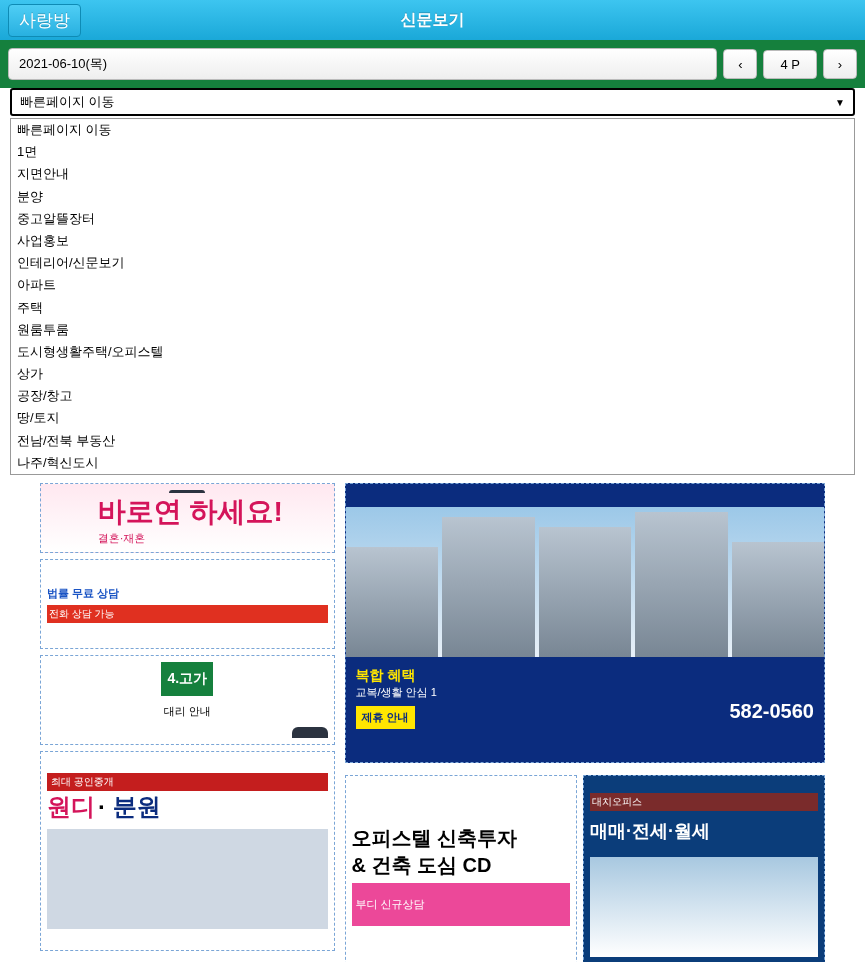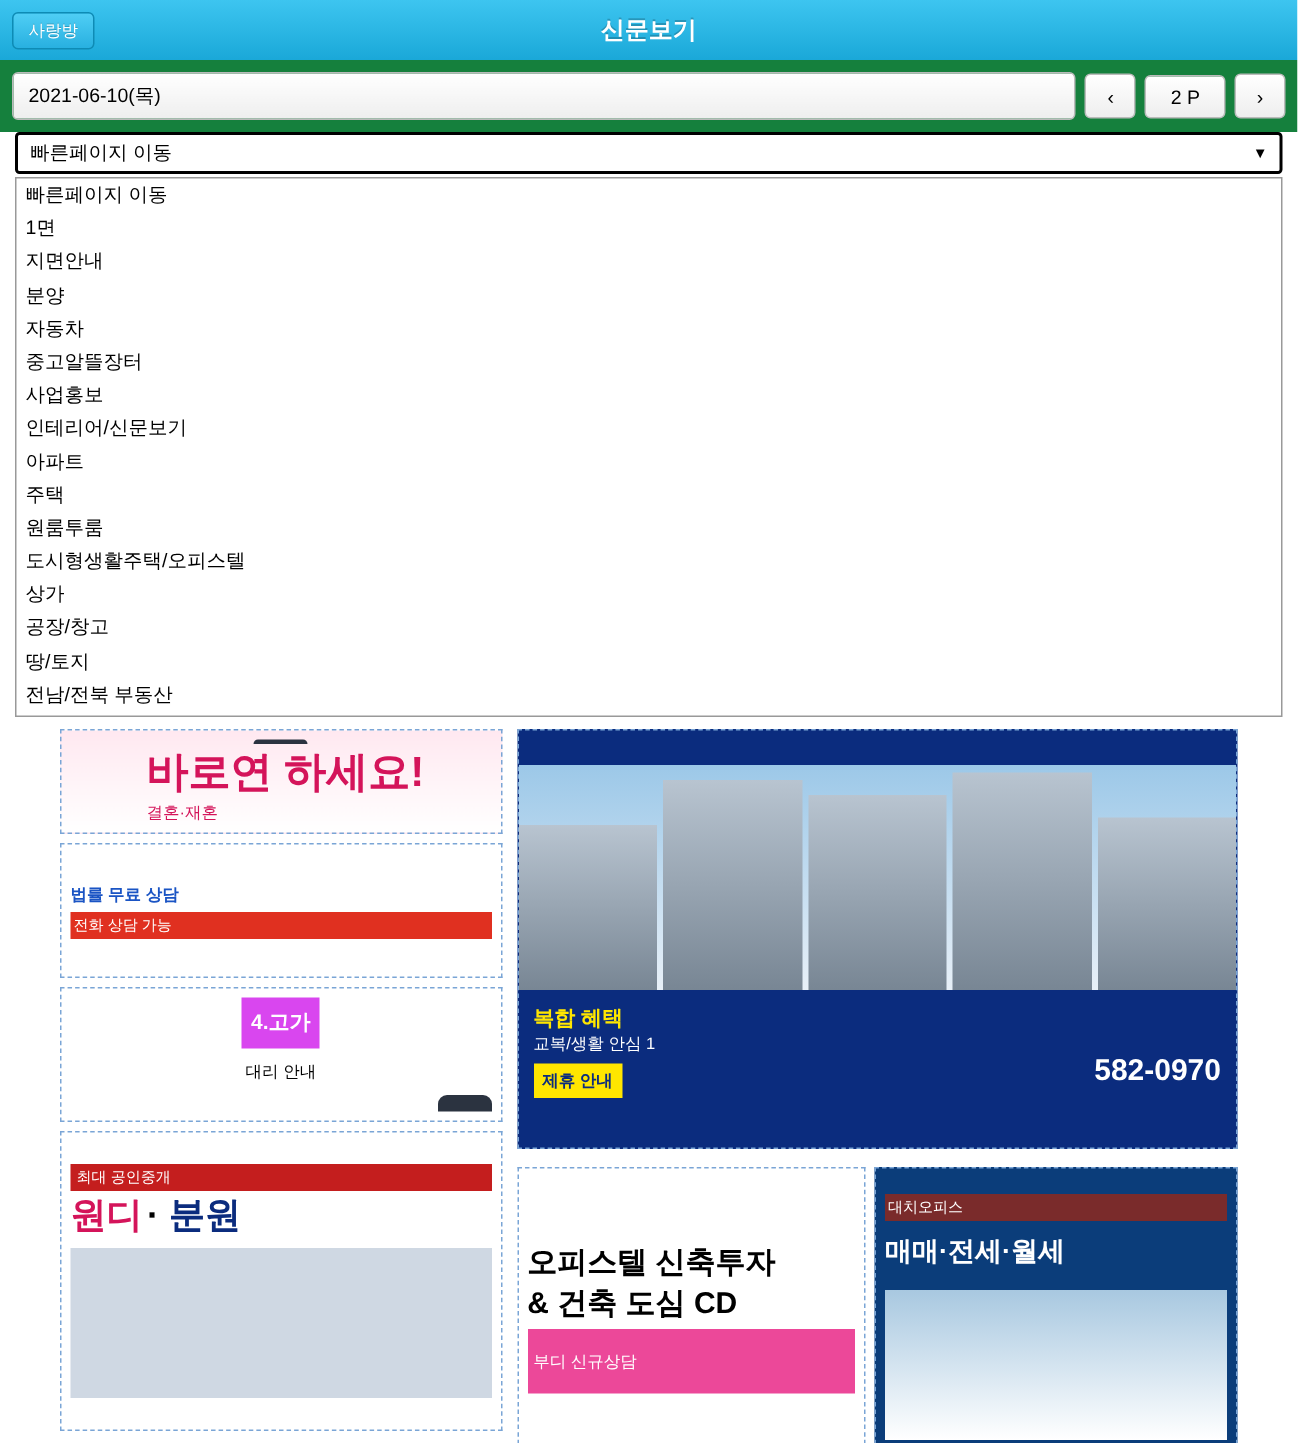--- a/index.html
+++ b/index.html
@@ -1,18 +1,18 @@
 <!DOCTYPE html>
 <html><head>
   <meta charset="utf-8">
   <style>
     * { margin: 0; padding: 0; box-sizing: border-box; font-family: Arial, sans-serif; }
     body { width: 865px; background: #fff; }
     .header { background: linear-gradient(#3dc5f0, #1aa8d8); height: 40px; display: flex; align-items: center; padding: 0 8px; position: relative; }
-    .back-btn { background: linear-gradient(#4fcef5, #28b0e0); border: 1px solid #0e8bb5; border-radius: 4px; color: #fff; padding: 4px 10px; font-size: 11px; cursor: pointer; text-shadow: 0 -1px 0 rgba(0,0,0,0.2); }
+    .back-btn { background: linear-gradient(#4fcef5, #28b0e0); border: 1px solid #0e8bb5; border-radius: 4px; color: #fff; padding: 4px 10px; font-size: 17px; cursor: pointer; text-shadow: 0 -1px 0 rgba(0,0,0,0.2); }
     .header-title { position: absolute; left: 50%; transform: translateX(-50%); color: #fff; font-size: 16px; font-weight: bold; text-shadow: 0 -1px 0 rgba(0,0,0,0.2); }
     .toolbar { background: #15803d; padding: 8px; display: flex; gap: 6px; align-items: center; }
     .date-select { flex: 1; background: linear-gradient(#fff, #eee); border: 1px solid #bbb; border-radius: 4px; padding: 6px 10px; font-size: 13px; cursor: pointer; text-align: left; }
     .nav-btn { background: linear-gradient(#fff, #eee); border: 1px solid #bbb; border-radius: 4px; width: 34px; height: 30px; font-size: 13px; cursor: pointer; display: flex; align-items: center; justify-content: center; }
     .page-label { background: linear-gradient(#fff, #eee); border: 1px solid #bbb; border-radius: 4px; padding: 6px 16px; font-size: 13px; }
     .dropdown-header { margin: 0 10px 2px 10px; border: 2px solid #000; border-radius: 3px; background: #fff; padding: 3px 8px; font-size: 13px; display: flex; justify-content: space-between; align-items: center; cursor: pointer; }
     .dropdown-arrow { font-size: 10px; }
     .dropdown-list { margin: 0 10px; border: 1px solid #999; background: #fff; font-size: 13px; max-height: 360px; overflow: hidden; }
     .dropdown-item { padding: 2px 6px; cursor: pointer; line-height: 1.4; }
     .content-area { padding: 8px 40px 0 40px; }
@@ -20,21 +20,21 @@
     .left-col { width: 38%; display: flex; flex-direction: column; gap: 6px; }
     .right-col { width: 62%; display: flex; flex-direction: column; gap: 6px; }
     .bottom-row { display: flex; gap: 6px; margin-top: 6px; }
     .ad { border: 1px dashed #7aa5d6; padding: 6px; font-size: 11px; display: flex; flex-direction: column; justify-content: center; overflow: hidden; }
     .ad-a { height: 70px; background: linear-gradient(#ffe8f0, #fff); display:flex; align-items:center; }
     .ad-a .big { font-size: 28px; font-weight: bold; color: #d4145a; }
     .ad-b { height: 90px; background: #fff; }
     .ad-b .line1 { color: #1a54c4; font-weight: bold; }
     .ad-b .line2 { background: #e03020; color: #fff; padding: 2px; margin-top: 4px; font-size: 10px; }
     .ad-c { height: 90px; background: #fff; display:flex; align-items:center; gap:8px; }
-    .ad-c .badge { background: #d946ef; color:#fff; padding: 8px 6px; font-weight:bold; font-size:14px; }
+    .ad-c .badge { background: #15803d; color:#fff; padding: 8px 6px; font-weight:bold; font-size:14px; }
     .ad-d { height: 200px; background: #fff; }
     .ad-d .top { background: #c41e1e; color:#fff; padding:2px 4px; font-size:10px; display:inline-block; }
     .ad-d .mid { font-size: 24px; font-weight:bold; }
     .ad-d .r1 { color:#d4145a; }
     .ad-d .r2 { color:#0b2c7e; }
     .ad-d .building { background:#cfd8e3; height:100px; margin-top:6px; }
     .ad-e { height: 280px; background: #0b2c7e; position: relative; }
     .ad-e .sky { background: linear-gradient(#9cc8e8, #e8f0f8); height: 150px; display:flex; align-items:flex-end; justify-content:center; gap:4px; }
     .tower { background: linear-gradient(#b8c4d0, #788694); width: 20%; }
     .ad-e .info { padding: 10px; color:#fff; font-size:11px; }
@@ -54,34 +54,33 @@
 <body>
 
 <div class="header">
   <button class="back-btn">사랑방</button>
   <div class="header-title">신문보기</div>
 </div>
 
 <div class="toolbar">
   <button class="date-select">2021-06-10(목)</button>
   <button class="nav-btn">‹</button>
-  <div class="page-label">2 P</div>
+  <div class="page-label">4 P</div>
   <button class="nav-btn">›</button>
 </div>
 
 <div class="dropdown-header">
   <span>빠른페이지 이동</span>
   <span class="dropdown-arrow">▼</span>
 </div>
 <div class="dropdown-list" id="dropdown-list">
     <div class="dropdown-item">빠른페이지 이동</div>
     <div class="dropdown-item">1면</div>
     <div class="dropdown-item">지면안내</div>
     <div class="dropdown-item">분양</div>
-    <div class="dropdown-item">자동차</div>
     <div class="dropdown-item">중고알뜰장터</div>
     <div class="dropdown-item">사업홍보</div>
     <div class="dropdown-item">인테리어/신문보기</div>
     <div class="dropdown-item">아파트</div>
     <div class="dropdown-item">주택</div>
     <div class="dropdown-item">원룸투룸</div>
     <div class="dropdown-item">도시형생활주택/오피스텔</div>
     <div class="dropdown-item">상가</div>
     <div class="dropdown-item">공장/창고</div>
     <div class="dropdown-item">땅/토지</div>
@@ -124,21 +123,21 @@
           <div class="tower" style="height:110px"></div>
           <div class="tower" style="height:140px"></div>
           <div class="tower" style="height:130px"></div>
           <div class="tower" style="height:145px"></div>
           <div class="tower" style="height:115px"></div>
         </div>
         <div class="info">
           <div class="yellow">복합 혜택</div>
           <div>교복/생활 안심 1</div>
           <span class="btn2">제휴 안내</span>
-          <span class="phone">582-0970</span>
+          <span class="phone">582-0560</span>
         </div>
       </div>
       <div class="bottom-row">
         <div class="ad ad-f">
           <div class="h1">오피스텔 신축투자</div>
           <div class="h1">&amp; 건축 도심 CD</div>
           <span class="blue">부디 신규상담</span>
         </div>
         <div class="ad ad-g">
           <div class="top2">대치오피스</div>

